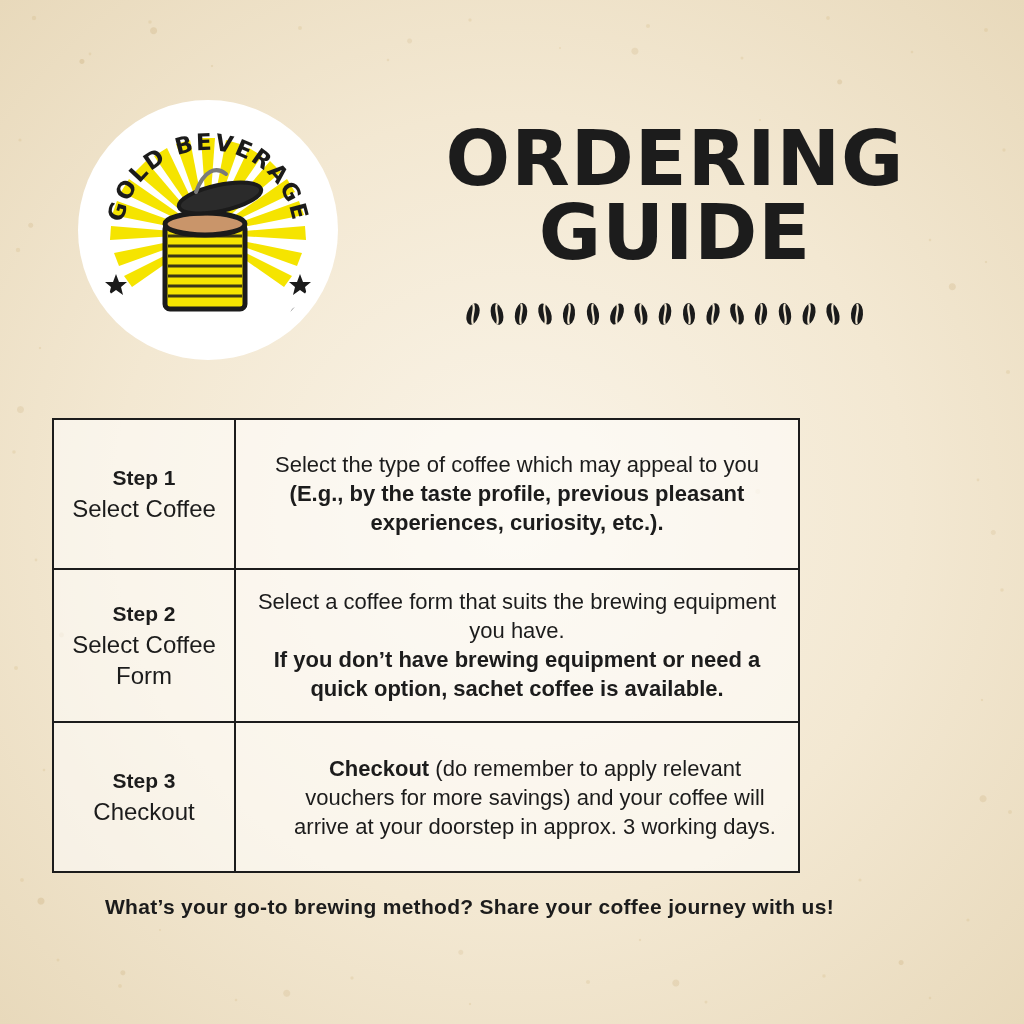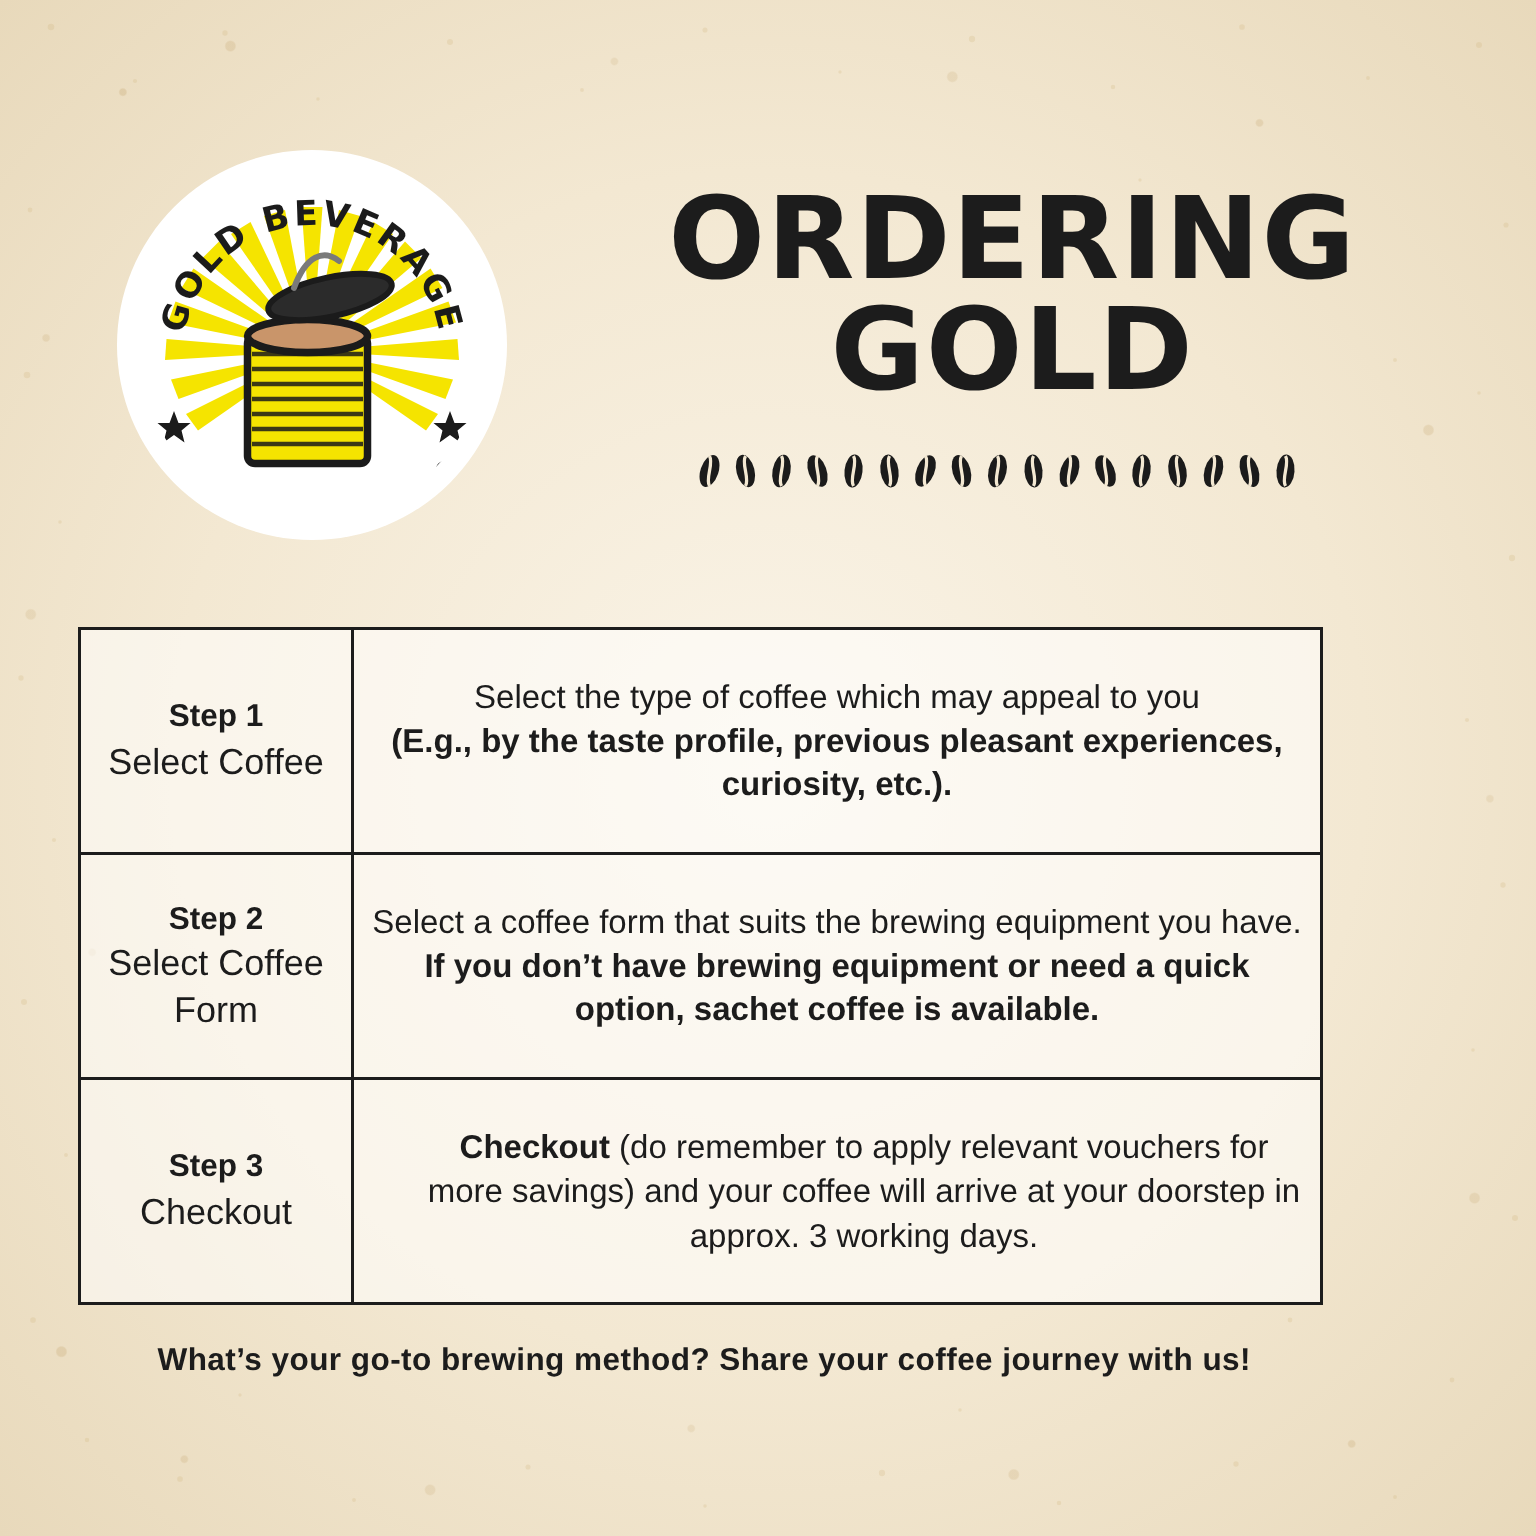--- a/index.html
+++ b/index.html
@@ -93,21 +93,21 @@
     justify-content: center;
     align-items: center;
     gap: 3px;
   }
 
   
   .table {
     position: absolute;
     left: 52px;
     top: 418px;
-    width: 830px;
+    width: 748px;
     border: 2px solid #1c1c1c;
     background: rgba(255,255,255,0.55);
     box-sizing: border-box;
   }
   .row {
     display: flex;
     border-bottom: 2px solid #1c1c1c;
   }
   .row:last-child { border-bottom: none; gap: 36px; }
   .cell-step {
@@ -294,21 +294,21 @@
             <path d="M104 78 C112 56 124 52 134 60" fill="none" stroke="#7a7a7a" stroke-width="4" stroke-linecap="round"></path>
           </g>
 
           <text x="196" y="206" font-family="DejaVu Sans, sans-serif" font-size="18" fill="#1b1b1b">®</text>
         </svg>
       </div>
     </div>
 
     <div class="title-block">
       <h1 class="title">ORDERING</h1>
-      <h1 class="title">GOLD</h1>
+      <h1 class="title">GUIDE</h1>
 
       <div class="bean-row">
         <svg width="420" height="34" viewBox="0 0 420 34" aria-hidden="true">
           <g fill="#1b1b1b">
             <g transform="translate(8,17)">
               <ellipse cx="0" cy="0" rx="6" ry="11" transform="rotate(18)"></ellipse>
             </g>
             <g transform="translate(32,17)">
                 <ellipse cx="0" cy="0" rx="6" ry="11" transform="rotate(-14)"></ellipse>
               </g>

